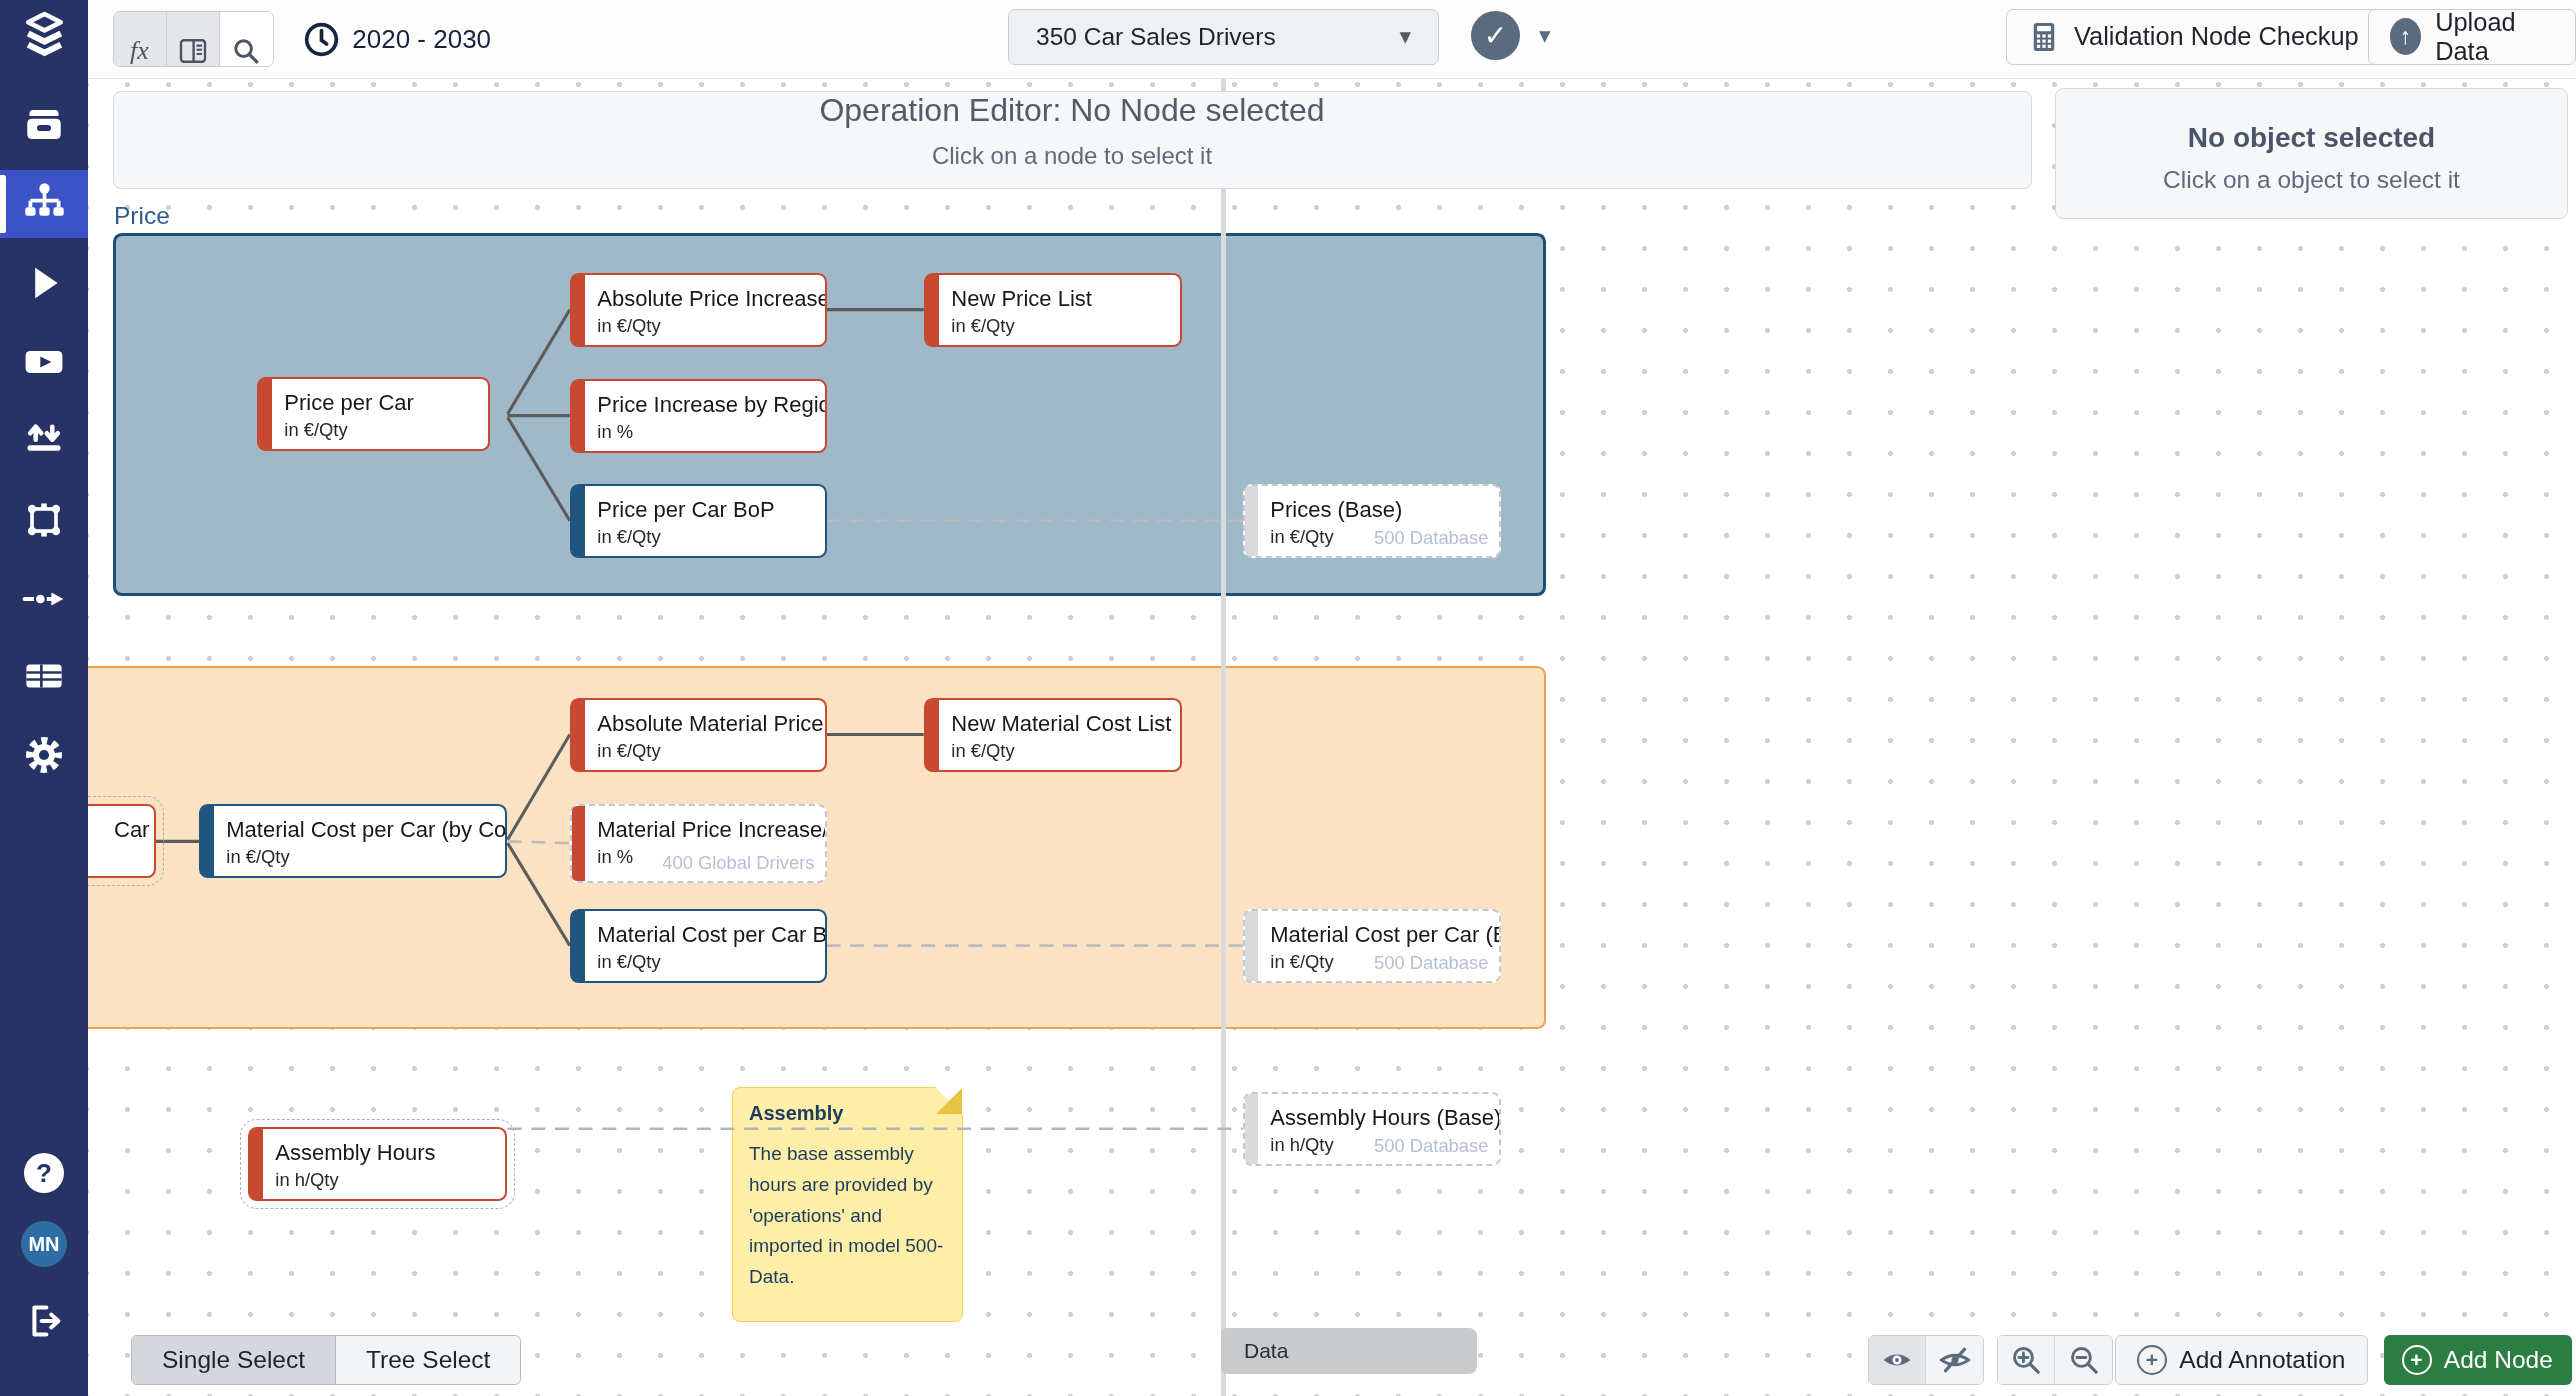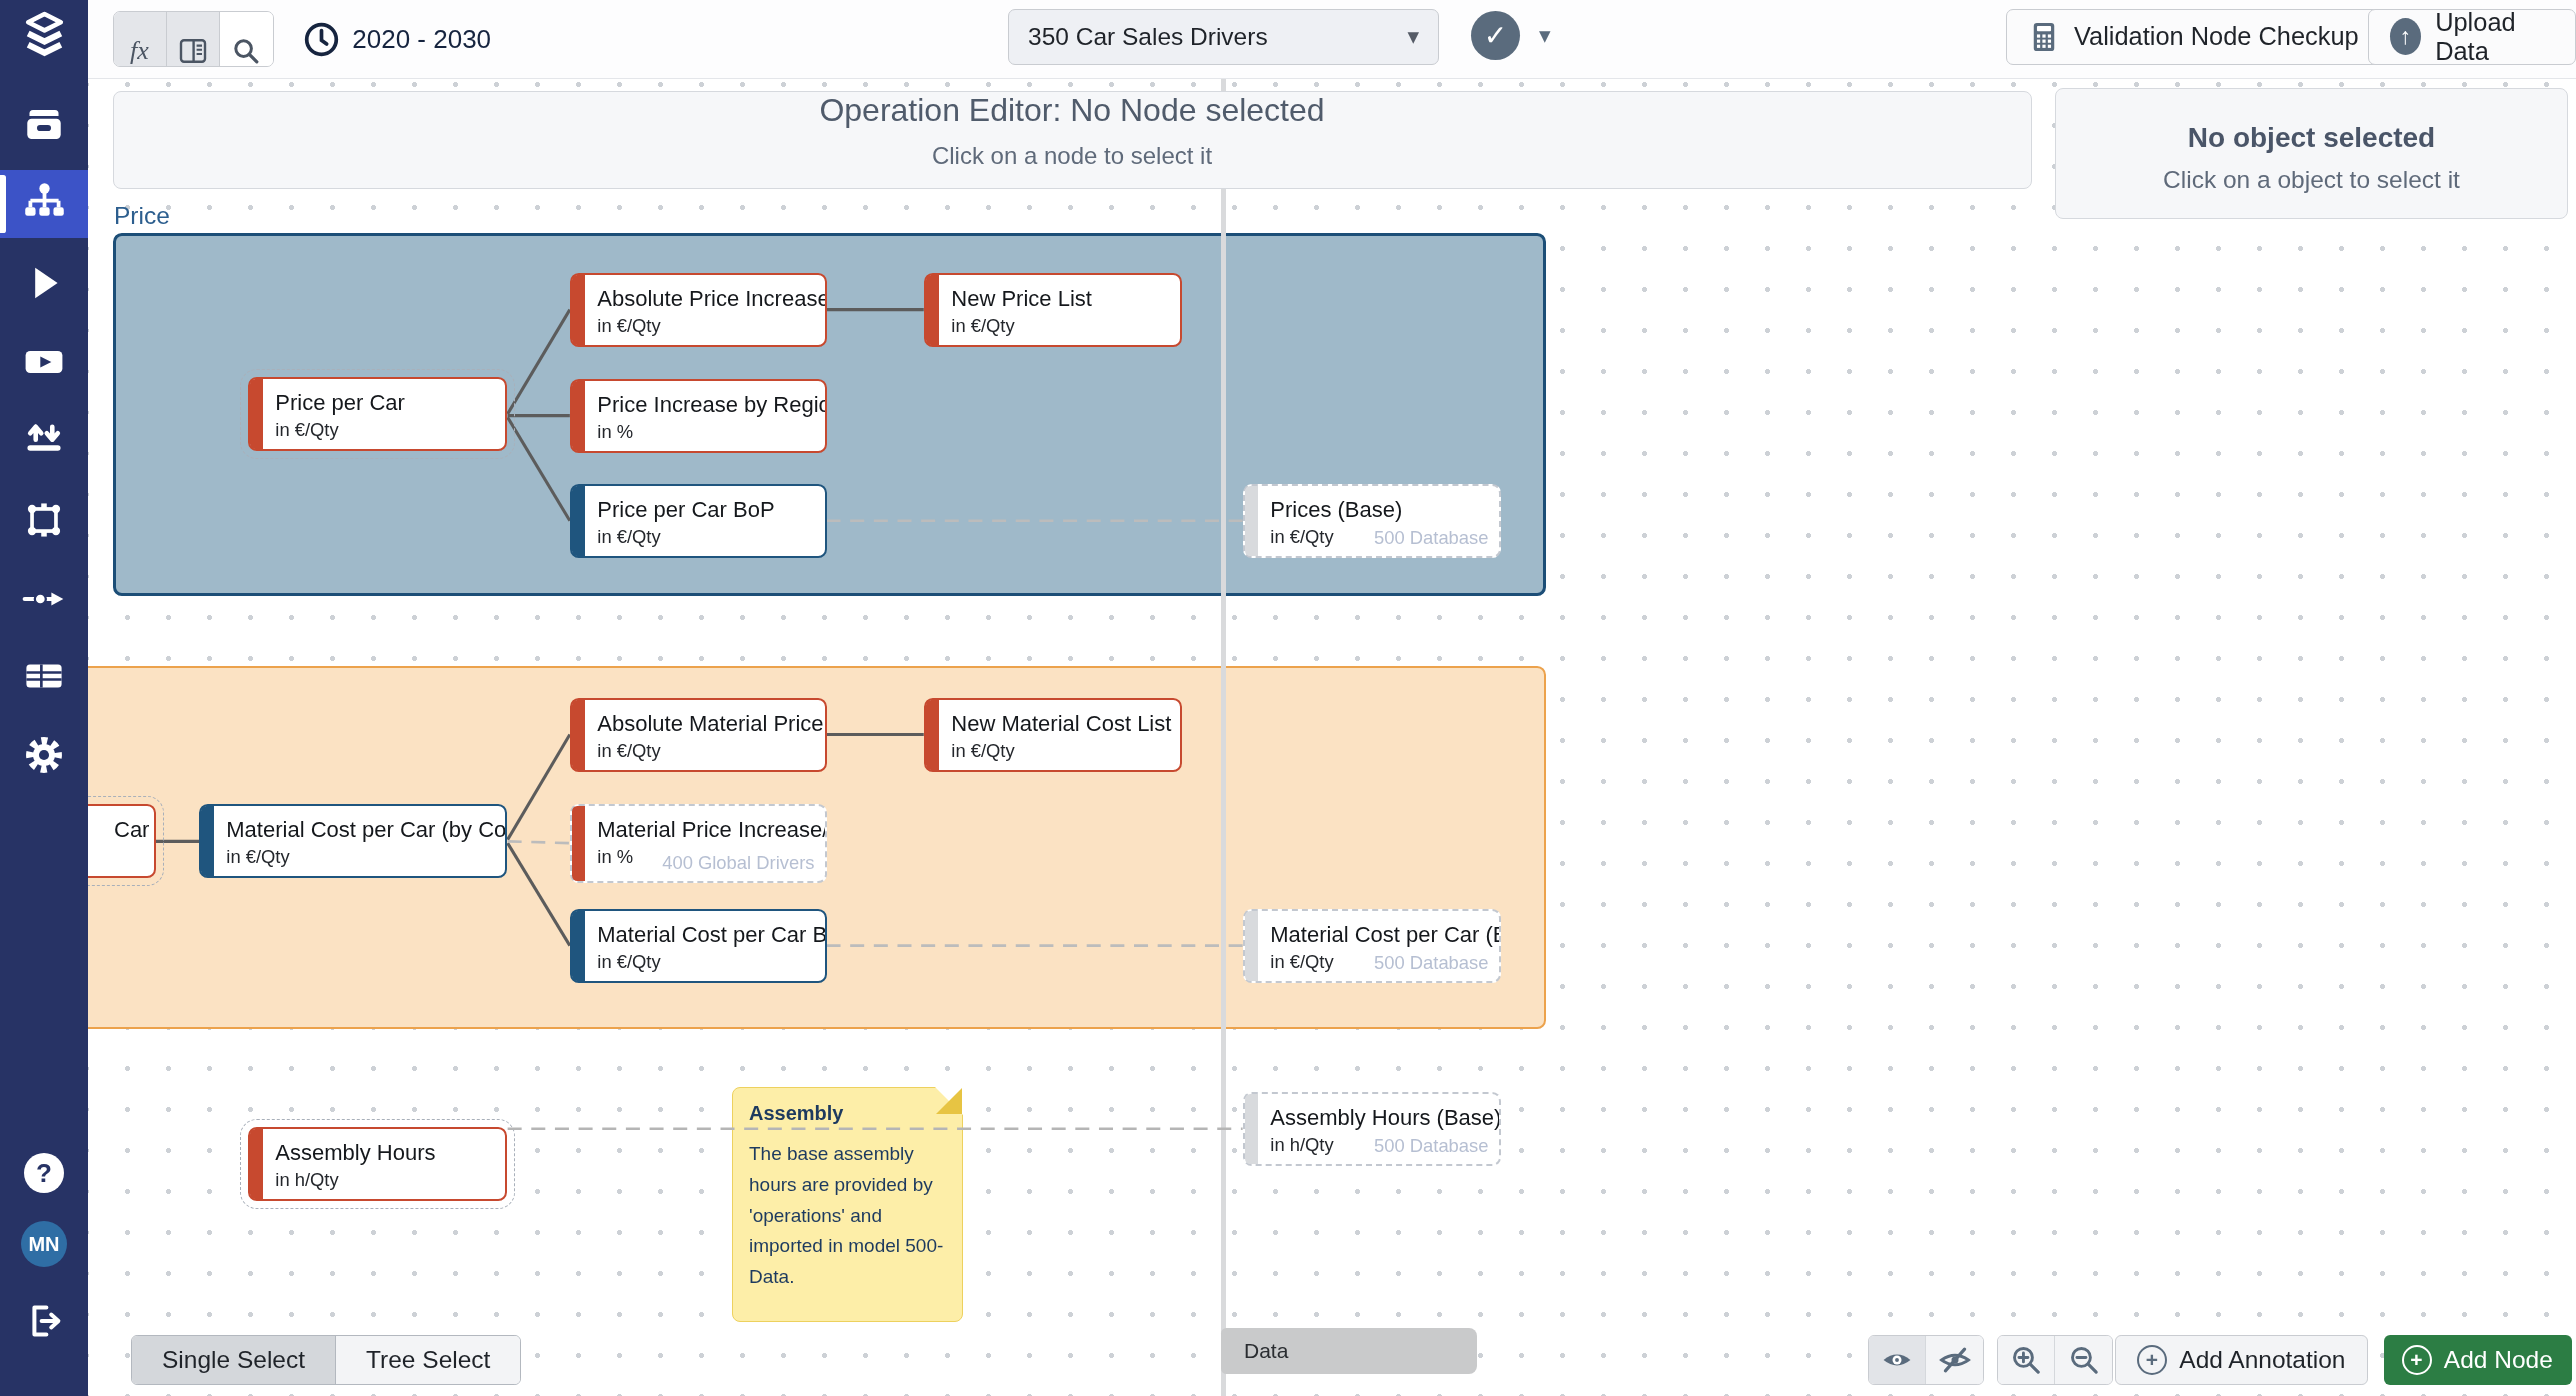--- a/index.html
+++ b/index.html
@@ -29,21 +29,21 @@
                 border:1.8px solid #c9ccd1; border-radius:7px; overflow:hidden; }
   .tool-btn { width:53px; height:100%; display:flex; align-items:flex-end;
               justify-content:center; background:#e4e6ea; border-right:1.8px solid #c9ccd1;
               color:#4b5563; }
   .tool-btn:last-child { border-right:none; background:#fff; }
   .fx-label { font-style:italic; font-family:"Liberation Serif", serif; font-size:26px; }
   .time-range { position:absolute; left:215px; top:0; height:79px; display:flex;
                 align-items:center; gap:12.3px; color:#16243f; font-size:26px; }
   .model-select { position:absolute; left:920px; top:8.8px; width:431px; height:56px;
                   background:#eef0f4; border:1.8px solid #c9ccd1; border-radius:7px;
-                  display:flex; align-items:center; padding:0 19px; font-size:24.5px;
+                  display:flex; align-items:center; padding:0 27px; font-size:24.5px;
                   color:#1f2329; }
   .model-select .caret { margin-left:auto; color:#555b66; font-size:23px; }
   .check-wrap { position:absolute; left:1383px; top:11.4px; display:flex;
                 align-items:center; gap:19px; }
   .check-circle { width:49px; height:49px; border-radius:50%; background:#5a6b7d;
                   color:#fff; font-size:28px; display:flex; align-items:center;
                   justify-content:center; }
   .check-caret { color:#5a6b7d; font-size:23px; }
   .top-btn { position:absolute; top:8.8px; height:56px; background:#fbfbfc;
              border:1.8px solid #c9ccd1; border-radius:7px; display:flex;
@@ -334,21 +334,21 @@
 
   <div class="banner banner-op">
     <div class="b-title">Operation Editor: No Node selected</div>
     <div class="b-sub">Click on a node to select it</div>
   </div>
   <div class="banner panel-obj">
     <div class="b-title">No object selected</div>
     <div class="b-sub">Click on a object to select it</div>
   </div>
 
-  <div class="node red selected" style="left:160px;top:298px;width:259px;height:74px">
+  <div class="node red selected" style="left:169px;top:298px;width:233px;height:74px">
     <div class="bar"></div>
     <div class="node-title">Price per Car</div>
     <div class="node-unit">in €/Qty</div>
   </div>
   <div class="node red" style="left:482px;top:194px;width:257px;height:74px">
     <div class="bar"></div>
     <div class="node-title">Absolute Price Increase (Sust...</div>
     <div class="node-unit">in €/Qty</div>
   </div>
   <div class="node red" style="left:836px;top:194px;width:258px;height:74px">

